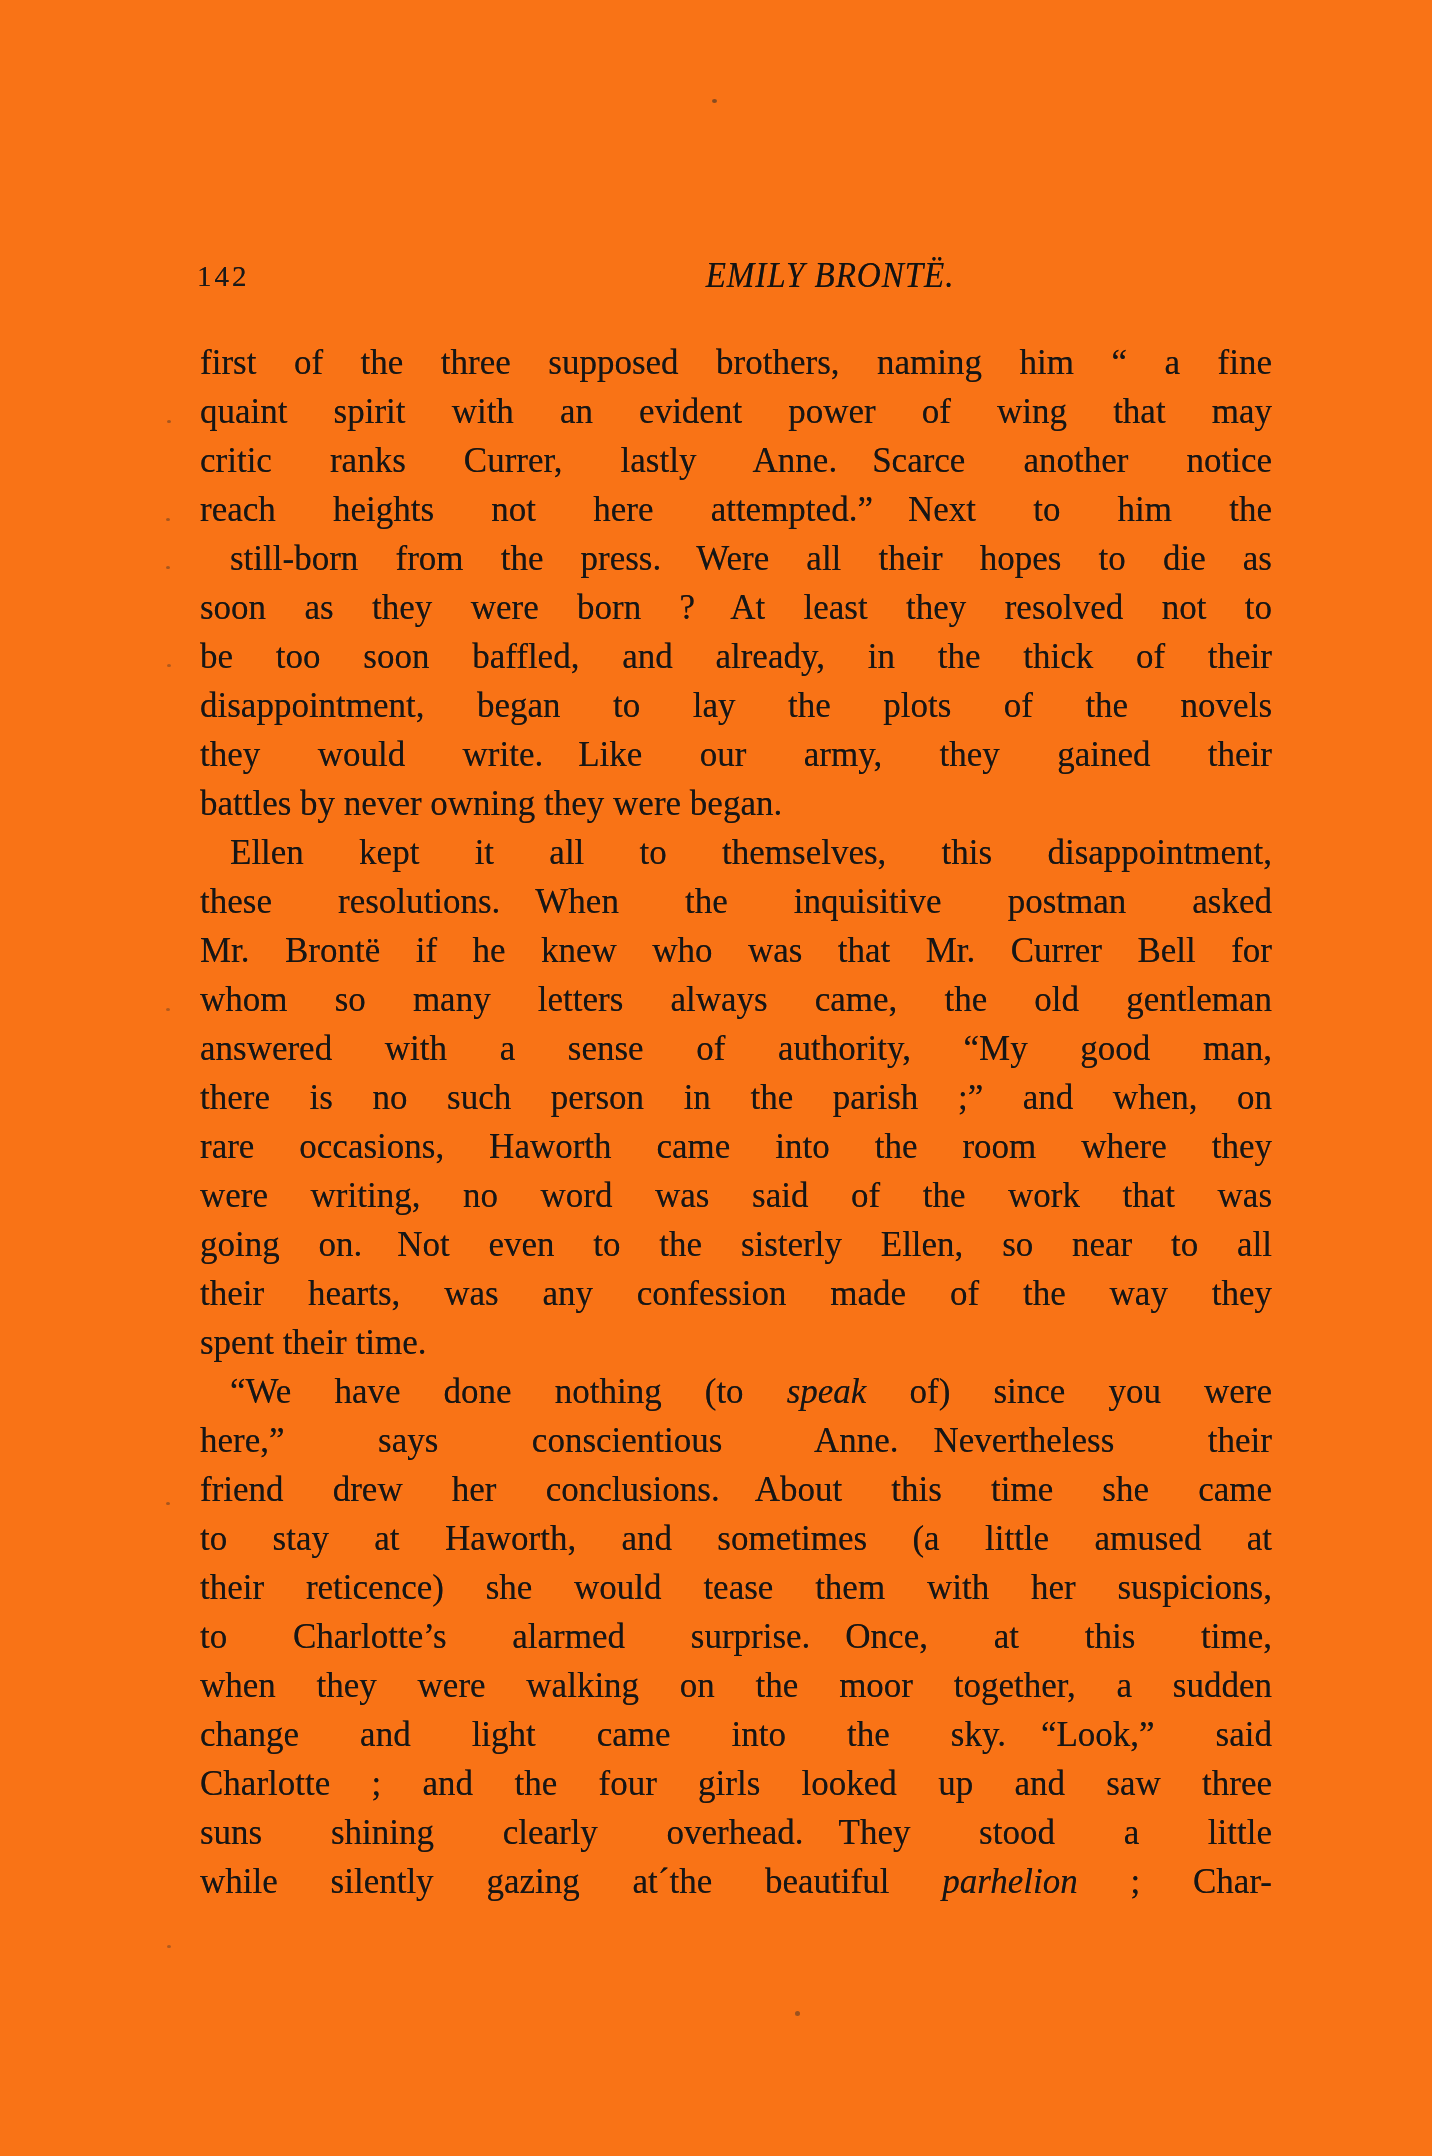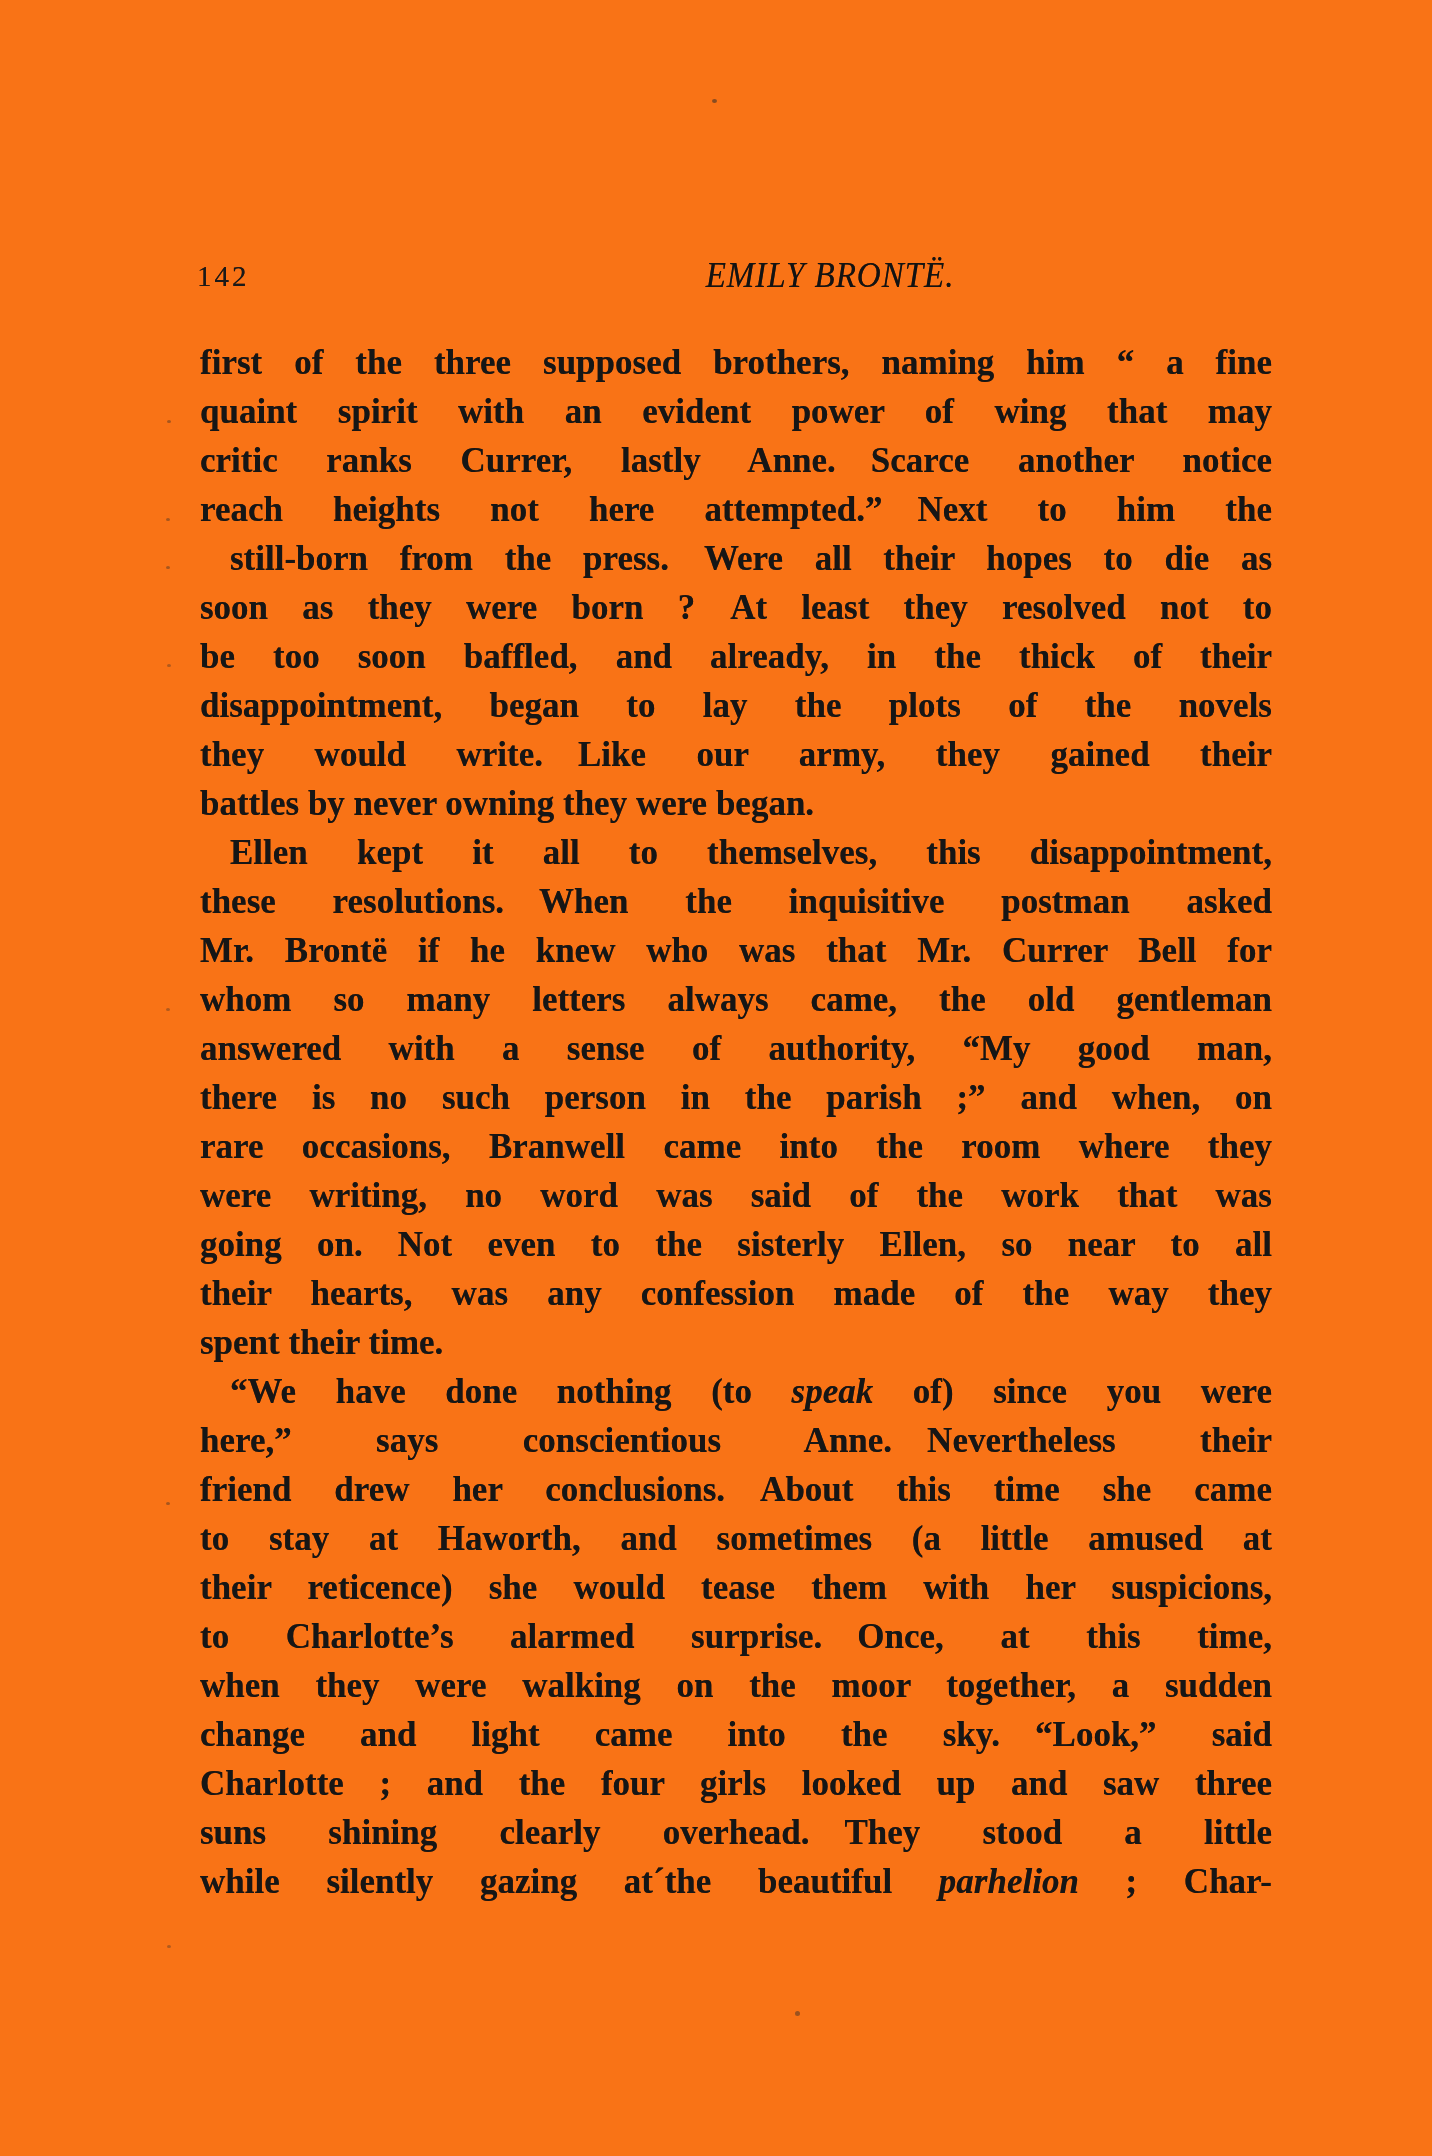--- a/index.html
+++ b/index.html
@@ -47,21 +47,20 @@
     text-shadow: 0 0 0.6px rgba(0,0,0,0.6);
   }
   
   .textblock {
     position: absolute;
     left: 200px;
     top: 338px;
     width: 1072px;
     font-size: 35px;
     text-shadow: 0 0 0.6px rgba(0,0,0,0.55);
-    font-weight: bold;
   }
   .para { margin: 0; padding: 0; }
   .line {
     line-height: 49px;
     height: 49px;
     text-align: justify;
     text-align-last: justify;
     overflow: hidden;
   }
   .line.short {
@@ -103,21 +102,21 @@
         <div class="line"><span>they would write. Like our army, they gained their</span></div>
         <div class="line short"><span>battles by never owning they were began.</span></div>
       </div>
       <div class="para indent">
         <div class="line"><span>Ellen kept it all to themselves, this disappointment,</span></div>
         <div class="line"><span>these resolutions. When the inquisitive postman asked</span></div>
         <div class="line"><span>Mr. Brontë if he knew who was that Mr. Currer Bell for</span></div>
         <div class="line"><span>whom so many letters always came, the old gentleman</span></div>
         <div class="line"><span>answered with a sense of authority, “My good man,</span></div>
         <div class="line"><span>there is no such person in the parish ;” and when, on</span></div>
-        <div class="line"><span>rare occasions, Branwell came into the room where they</span></div>
+        <div class="line"><span>rare occasions, Haworth came into the room where they</span></div>
         <div class="line"><span>were writing, no word was said of the work that was</span></div>
         <div class="line"><span>going on. Not even to the sisterly Ellen, so near to all</span></div>
         <div class="line"><span>their hearts, was any confession made of the way they</span></div>
         <div class="line short"><span>spent their time.</span></div>
       </div>
       <div class="para indent">
         <div class="line"><span>“We have done nothing (to </span><span class="it">speak</span><span> of) since you were</span></div>
         <div class="line"><span>here,” says conscientious Anne. Nevertheless their</span></div>
         <div class="line"><span>friend drew her conclusions. About this time she came</span></div>
         <div class="line"><span>to stay at Haworth, and sometimes (a little amused at</span></div>

